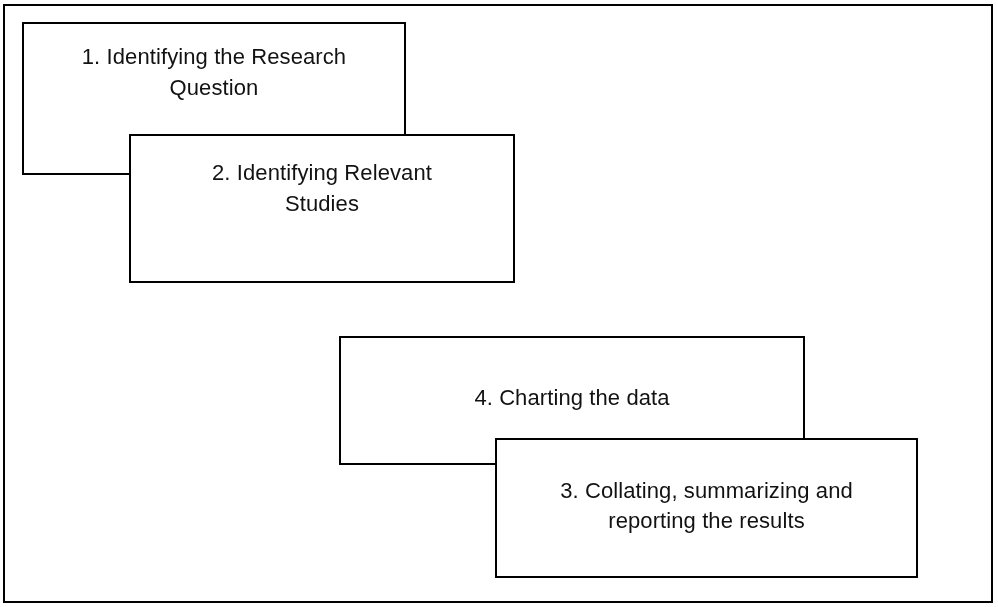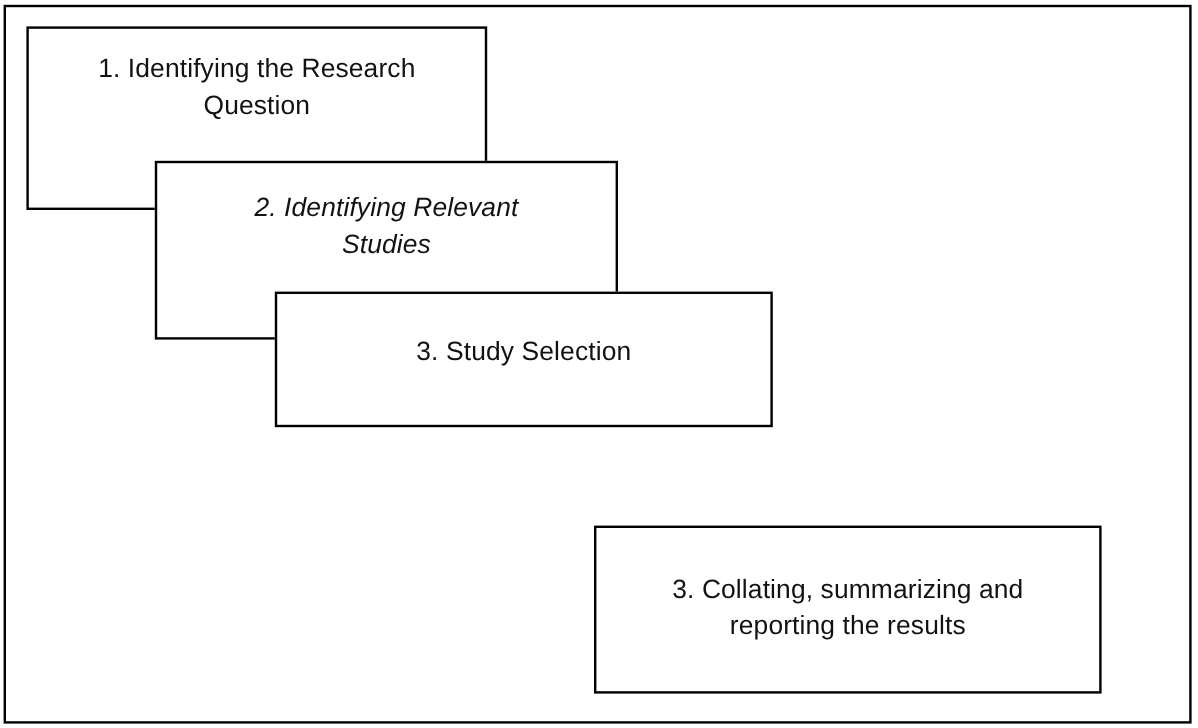--- a/index.html
+++ b/index.html
@@ -59,21 +59,21 @@
     font-weight: 400;
     color: #121212;
     letter-spacing: 0.1px;
     padding: 0 8px;
     box-sizing: border-box;
     white-space: pre-line;
   }
 
   
   .step-1 { left: 22px;  top: 22px;  width: 384px; height: 153px; z-index: 1; }
-  .step-2 { left: 129px; top: 134px; width: 386px; height: 149px; z-index: 2; font-style: italic; }
+  .step-2 { left: 129px; top: 134px; width: 386px; height: 149px; z-index: 2; }
   .step-3 { left: 229px; top: 243px; width: 415px; height: 113px; z-index: 3; }
   .step-4 { left: 339px; top: 336px; width: 466px; height: 129px; z-index: 4; }
   .step-5 { left: 495px; top: 438px; width: 423px; height: 140px; z-index: 5; }
 
   
   .step-1 .step-label { transform: translateY(-26px); }
   .step-2 .step-label { transform: translateY(-20px); }
   .step-3 .step-label { transform: translateY(-6px); }
   .step-4 .step-label { transform: translateY(-2px); }
   .step-5 .step-label { transform: translateY(-2px); }
@@ -90,24 +90,24 @@
     <div class="step-box step-1">
       <span class="step-label">1. Identifying the Research
 Question</span>
     </div>
 
     <div class="step-box step-2">
       <span class="step-label">2. Identifying Relevant
 Studies</span>
     </div>
 
-    <div class="step-box step-3">
-      <span class="step-label">3. Study Selection</span>
+
+    <div class="step-box step-4">
+      <span class="step-label">4. Charting the data</span>
     </div>
-
 
     <div class="step-box step-5">
       <span class="step-label">3. Collating, summarizing and
 reporting the results</span>
     </div>
 
   </div>
 </div>
 
 </body></html>

